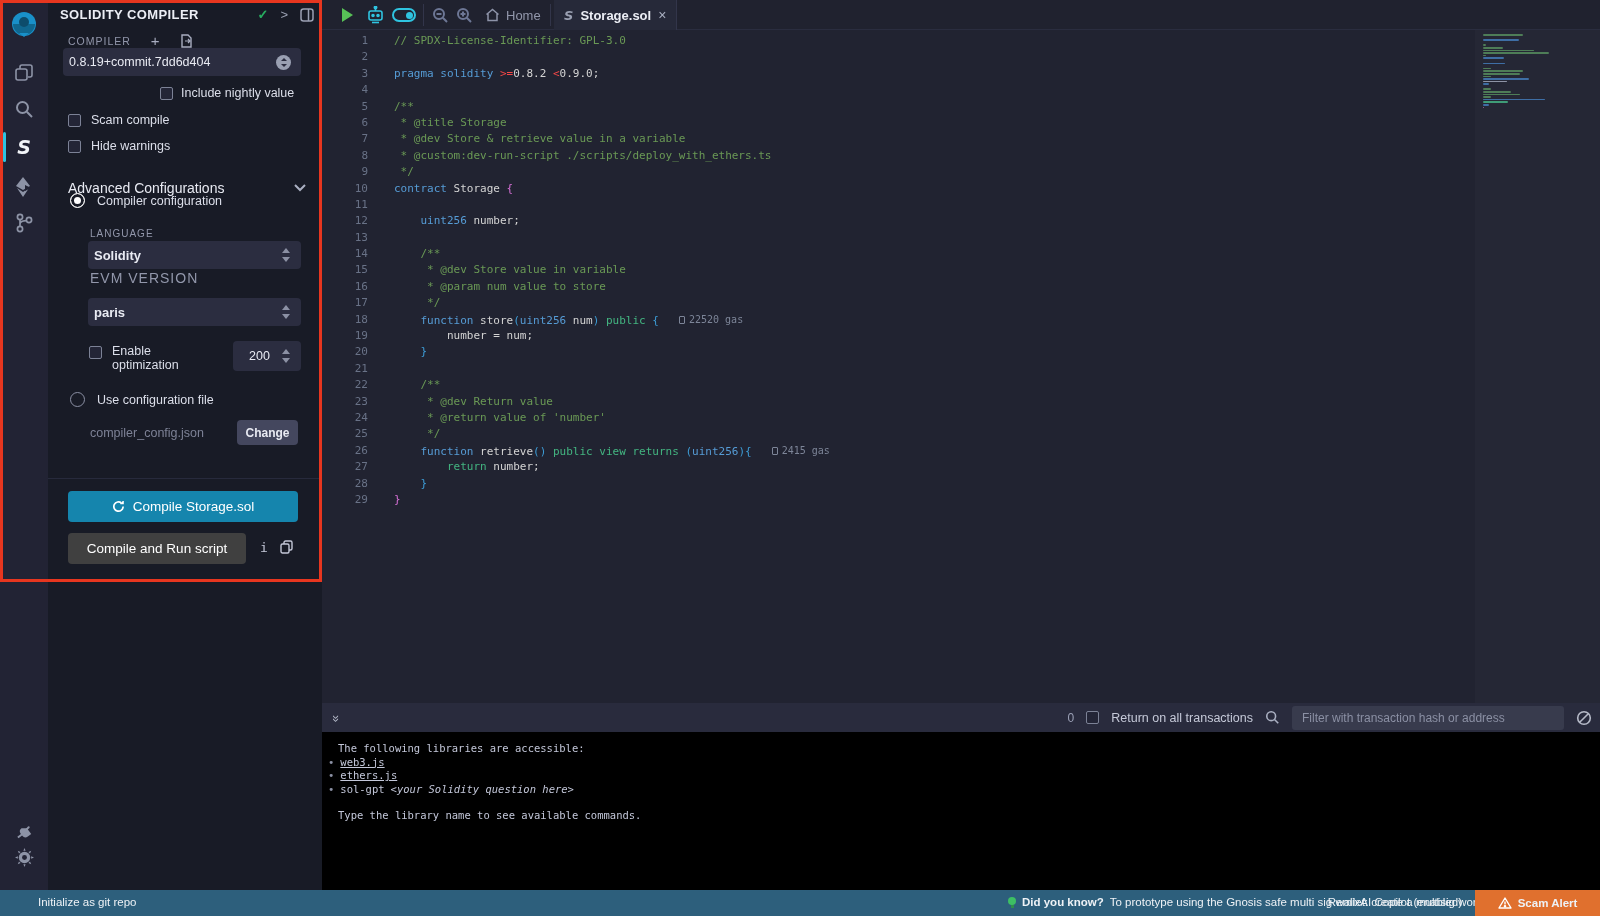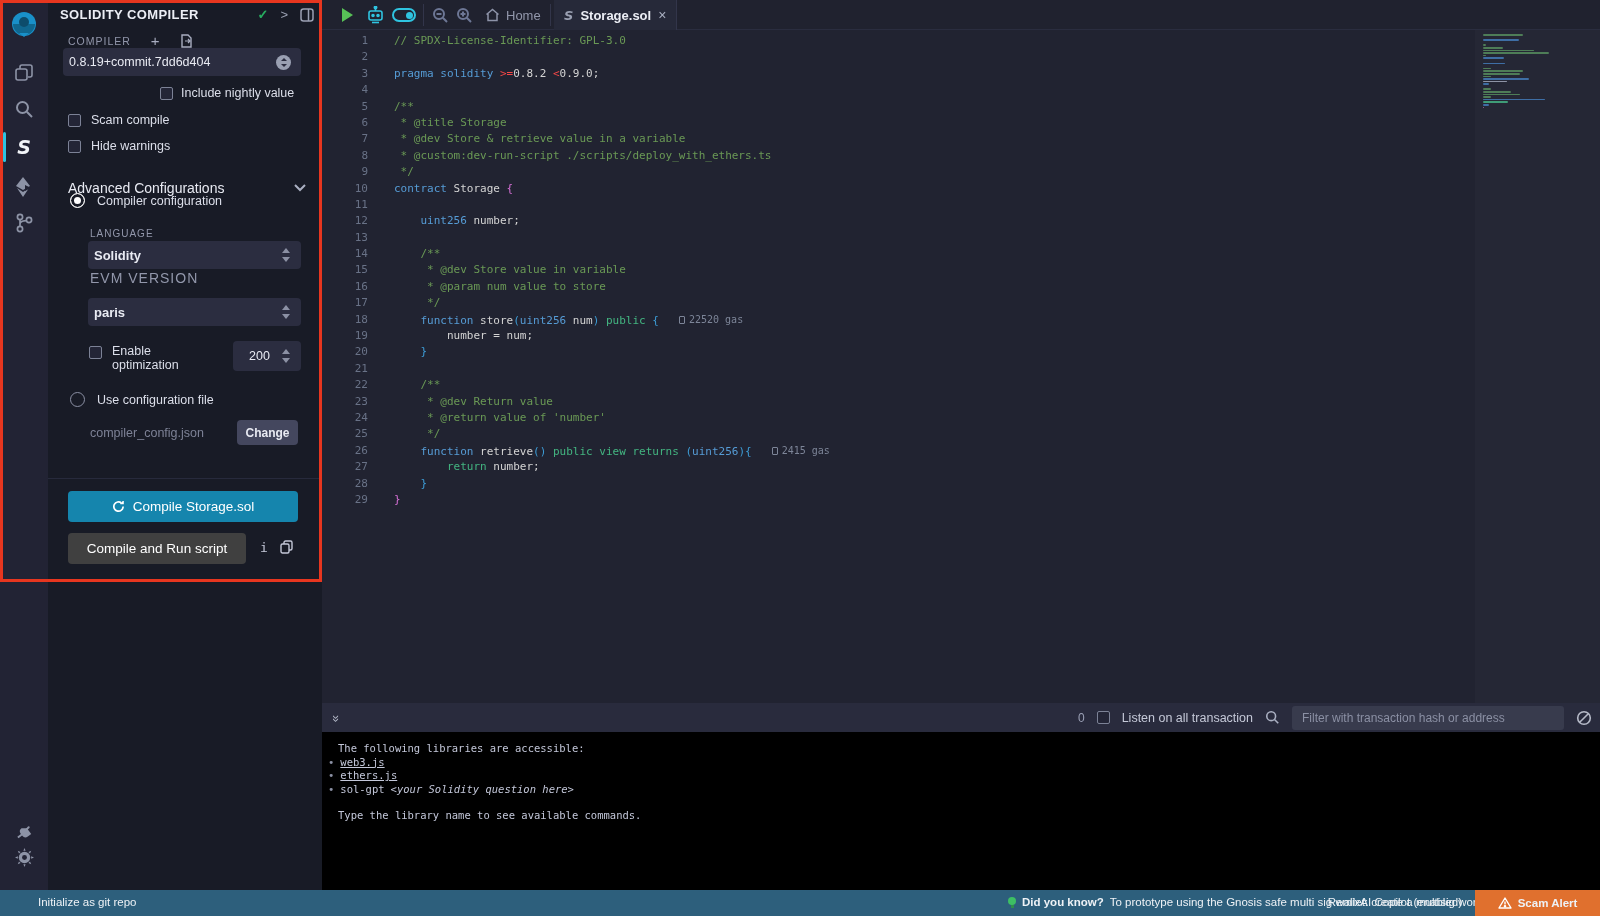--- a/index.html
+++ b/index.html
@@ -457,21 +457,21 @@
           <div class="mini-line" style="width: 1.15px; background: rgb(168, 92, 168);"></div>
         </div>
     </div>
   </div>
 
   <div class="term-header">
     <span class="dbl-chevron">»</span>
     <div class="th-right">
       <span class="th-zero">0</span>
       <span class="cb"></span>
-      <span class="th-label">Listen on all transaction</span>
+      <span class="th-label">Return on all transactions</span>
       <svg width="15" height="15" viewBox="0 0 17 17" fill="none" stroke="#aab0c2" stroke-width="1.8">
         <circle cx="7" cy="7" r="5"></circle>
           <line x1="10.8" y1="10.8" x2="15" y2="15"></line>
       </svg>
       <input class="filter-input" placeholder="Filter with transaction hash or address" style="">
       <svg width="16" height="16" viewBox="0 0 16 16" fill="none" stroke="#b6bac8" stroke-width="1.6">
         <circle cx="8" cy="8" r="6.3"></circle>
           <line x1="3.7" y1="12.3" x2="12.3" y2="3.7"></line>
       </svg>
     </div>

